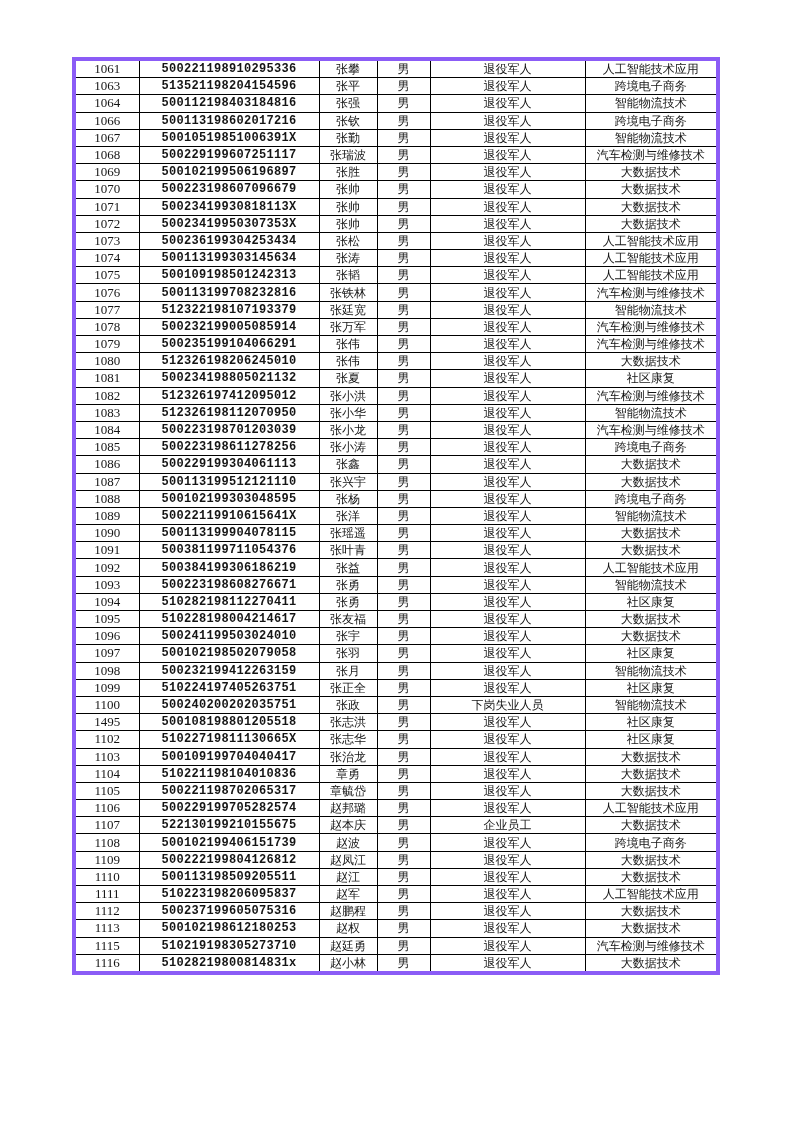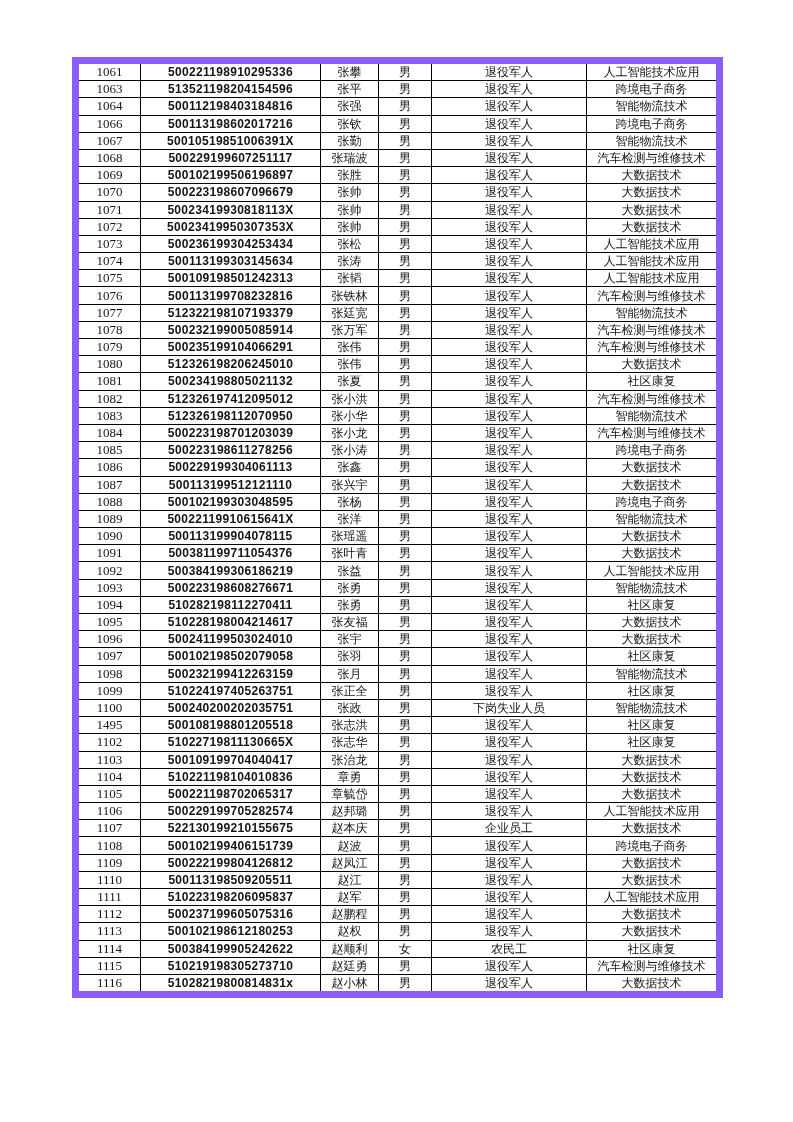--- a/index.html
+++ b/index.html
@@ -19,39 +19,39 @@
     inset: 0;
     background: #ffffff;
   }
   table.roster {
     position: absolute;
     left: 72px;
     top: 57px;
     width: 644px;
     border-collapse: collapse;
     table-layout: fixed;
-    border: 7px solid #8b5cf6;
+    border: 4px solid #8b5cf6;
   }
   table.roster td {
     border: 1px solid #000000;
     height: 16.2px; 
     padding: 0;
     text-align: center;
     vertical-align: middle;
     white-space: nowrap;
     overflow: hidden;
     color: #151515;
     line-height: 16px;
   }
   td.cell-seq {
     font-family: "Liberation Serif", serif;
     font-size: 13px;
   }
   td.cell-idnum {
-    font-family: Liberation Sans, sans-serif;
+    font-family: Liberation Mono, monospace;
     font-weight: 700;
     font-size: 12px;
     letter-spacing: 0.3px;
   }
   td.cell-cjk {
     font-family: "Liberation Serif", "DejaVu Sans", serif;
     font-size: 12px;
   }
 </style>
 </head>
@@ -470,28 +470,20 @@
         </tr>
         <tr>
           <td class="cell-seq">1113</td>
           <td class="cell-idnum">500102198612180253</td>
           <td class="cell-cjk">赵权</td>
           <td class="cell-cjk">男</td>
           <td class="cell-cjk">退役军人</td>
           <td class="cell-cjk">大数据技术</td>
         </tr>
         <tr>
-          <td class="cell-seq">1114</td>
-          <td class="cell-idnum">500384199905242622</td>
-          <td class="cell-cjk">赵顺利</td>
-          <td class="cell-cjk">女</td>
-          <td class="cell-cjk">农民工</td>
-          <td class="cell-cjk">社区康复</td>
-        </tr>
-        <tr>
           <td class="cell-seq">1115</td>
           <td class="cell-idnum">510219198305273710</td>
           <td class="cell-cjk">赵廷勇</td>
           <td class="cell-cjk">男</td>
           <td class="cell-cjk">退役军人</td>
           <td class="cell-cjk">汽车检测与维修技术</td>
         </tr>
         <tr>
           <td class="cell-seq">1116</td>
           <td class="cell-idnum">51028219800814831x</td>

